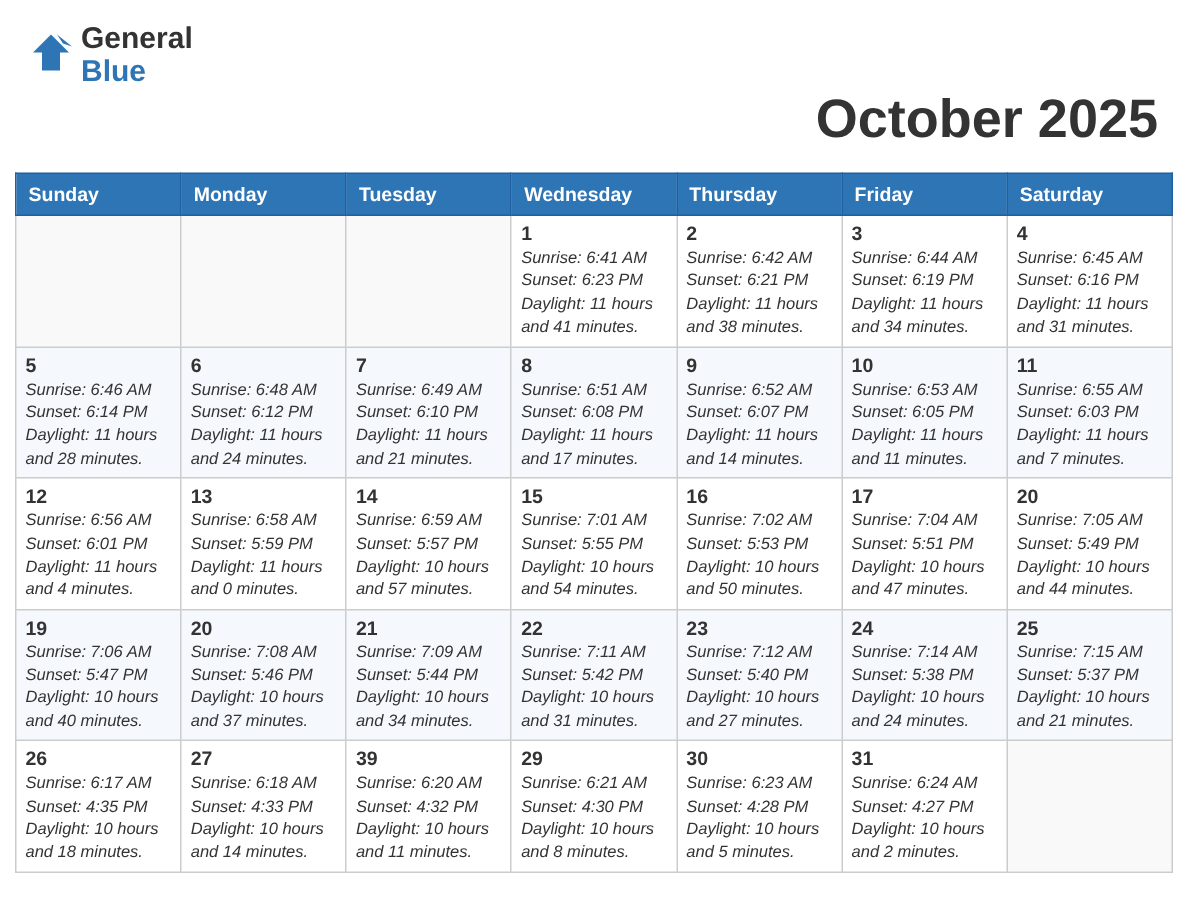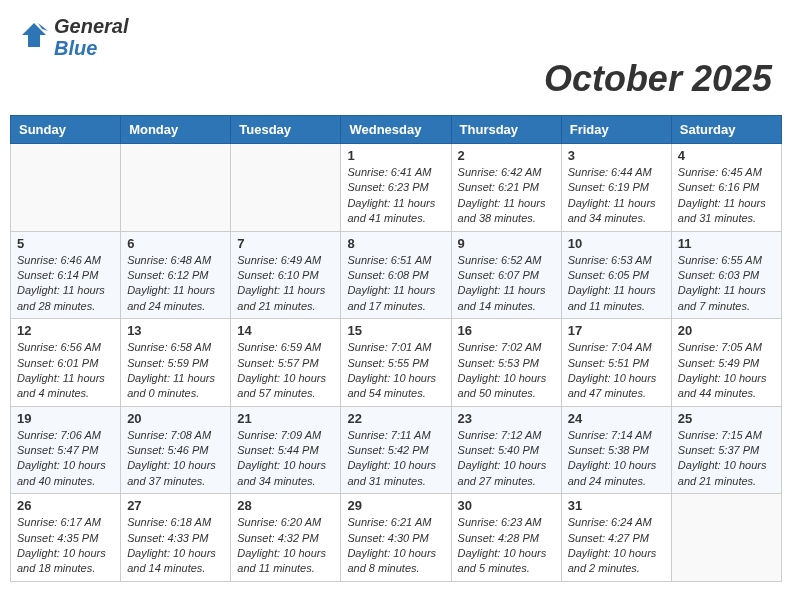--- a/index.html
+++ b/index.html
@@ -9,21 +9,20 @@
       width: 792px;
       min-height: 612px;
       padding: 10px;
     }
     .header {
       display: flex;
       justify-content: space-between;
       align-items: flex-start;
       margin-bottom: 10px;
       padding: 5px 10px;
-      font-style: italic;
     }
     .logo {
       display: flex;
       flex-direction: column;
       align-items: flex-start;
     }
     .logo-row {
       display: flex;
       align-items: center;
       gap: 2px;
@@ -238,21 +237,21 @@
       <tr>
         <td>
           <span class="day-num">26</span>
           <div class="day-info">Sunrise: 6:17 AM<br>Sunset: 4:35 PM<br>Daylight: 10 hours<br>and 18 minutes.</div>
         </td>
         <td>
           <span class="day-num">27</span>
           <div class="day-info">Sunrise: 6:18 AM<br>Sunset: 4:33 PM<br>Daylight: 10 hours<br>and 14 minutes.</div>
         </td>
         <td>
-          <span class="day-num">28</span>
+          <span class="day-num">39</span>
           <div class="day-info">Sunrise: 6:20 AM<br>Sunset: 4:32 PM<br>Daylight: 10 hours<br>and 11 minutes.</div>
         </td>
         <td>
           <span class="day-num">29</span>
           <div class="day-info">Sunrise: 6:21 AM<br>Sunset: 4:30 PM<br>Daylight: 10 hours<br>and 8 minutes.</div>
         </td>
         <td>
           <span class="day-num">30</span>
           <div class="day-info">Sunrise: 6:23 AM<br>Sunset: 4:28 PM<br>Daylight: 10 hours<br>and 5 minutes.</div>
         </td>

